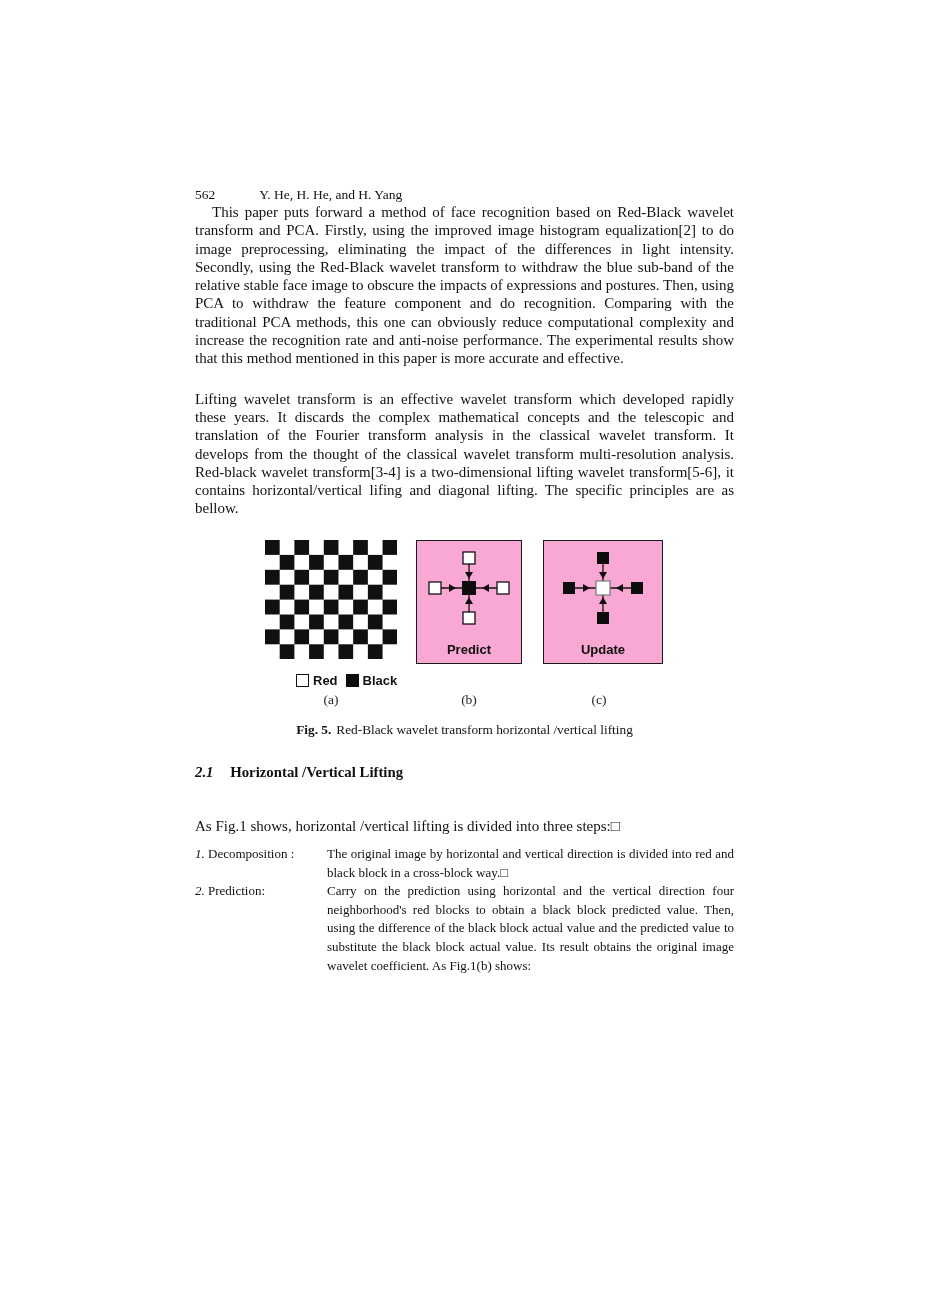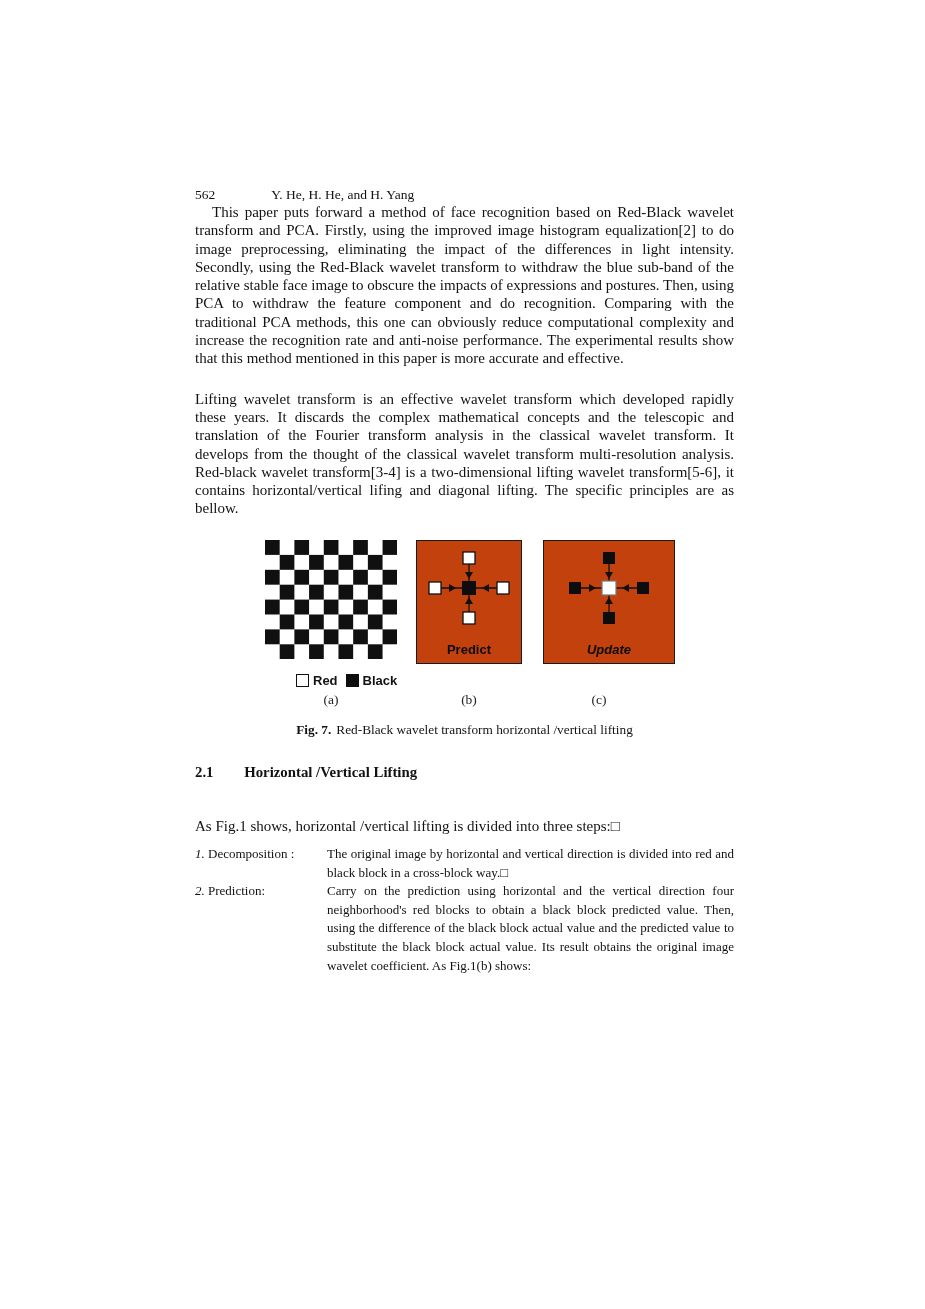--- a/index.html
+++ b/index.html
@@ -6,22 +6,22 @@
   html, body { background: #ffffff; }
   body {
     width: 925px; height: 1309px;
     font-family: "Liberation Serif", serif;
     color: #121212;
     position: relative;
   }
   .page { position: absolute; inset: 0; background: #fff; }
   .content { position: absolute; left: 195px; top: 186px; width: 539px; }
 
-  .header { display: flex; font-size: 13.5px; line-height: 17px; gap: 44px; }
-  .authors { margin-left: 12px; }
+  .header { display: flex; font-size: 13.5px; line-height: 17px; }
+  .authors { margin-left: 44px; }
 
   p.body {
     font-size: 15px; line-height: 18.3px;
     text-align: justify;
   }
   p.indent { text-indent: 17px; }
 
   h2.sec {
     margin-top: 30px; font-size: 17.5px; font-weight: bold;
     letter-spacing: 0.1px;
@@ -48,24 +48,24 @@
     font-weight: bold; font-size: 13px; padding-left: 27px;
   }
   .sw { display: inline-block; width: 13px; height: 13px; }
   .sw-red { background: #fff; border: 1.6px solid #111; margin-right: 4px; }
   .sw-black { background: #0d0d0d; margin-left: 8px; margin-right: 4px; }
 
   .panel {
     position: absolute; top: 0;
     width: 106px; height: 124px;
     border: 1.5px solid #1a1a1a;
-    background: #c2410c;
+    background: #f9a8d4;
   }
   .panel-b { left: 221px; }
-  .panel-c { left: 348px; width: 132px; font-style: italic; }
+  .panel-c { left: 348px; width: 120px; }
   .panel svg { position: absolute; left: 50%; transform: translateX(-50%); top: 3px; }
   .panel-label {
     position: absolute; bottom: 6px; left: 0; right: 0;
     text-align: center;
     font-family: "Liberation Sans", sans-serif;
     font-weight: bold; font-size: 13px; color: #0d0d0d;
   }
 
   .sublabel {
     position: absolute; top: 152px; text-align: center;
@@ -75,21 +75,21 @@
   .lb { left: 221px; width: 106px; }
   .lc { left: 348px; width: 112px; }
 
   .caption {
     margin-top: 12px; text-align: center;
     font-size: 13.3px; line-height: 16px;
   }
   .caption b { margin-right: 5px; }
 
   h3.subsec { margin-top: 26px; font-size: 14.8px; font-weight: bold; }
-  h3.subsec .h-num { margin-right: 27px; }
+  h3.subsec .h-num { margin-right: 13px; font-style: italic; }
 
   p.stepsintro { margin-top: 36px; }
 
   .steps { margin-top: 10px; font-size: 13px; line-height: 18.6px; }
   .step { display: flex; align-items: flex-start; }
   .step .term { flex: 0 0 132px; }
   .step .term i { font-style: italic; }
   .step .def { flex: 1 1 auto; text-align: justify; }
 </style>
 </head>
@@ -152,21 +152,21 @@
         </svg>
         <div class="panel-label">Update</div>
       </div>
 
       <div class="sublabel la">(a)</div>
       <div class="sublabel lb">(b)</div>
       <div class="sublabel lc">(c)</div>
     </div>
 
     <div class="caption">
-      <b>Fig. 7.</b><span>Red-Black wavelet transform horizontal /vertical lifting</span>
+      <b>Fig. 5.</b><span>Red-Black wavelet transform horizontal /vertical lifting</span>
     </div>
 
     <h3 class="subsec">
       <span class="h-num">2.1</span>
       <span class="h-title">Horizontal /Vertical Lifting</span>
     </h3>
 
     <p class="body stepsintro">As Fig.1 shows, horizontal /vertical lifting is divided into three steps:□</p>
 
     <div class="steps">

